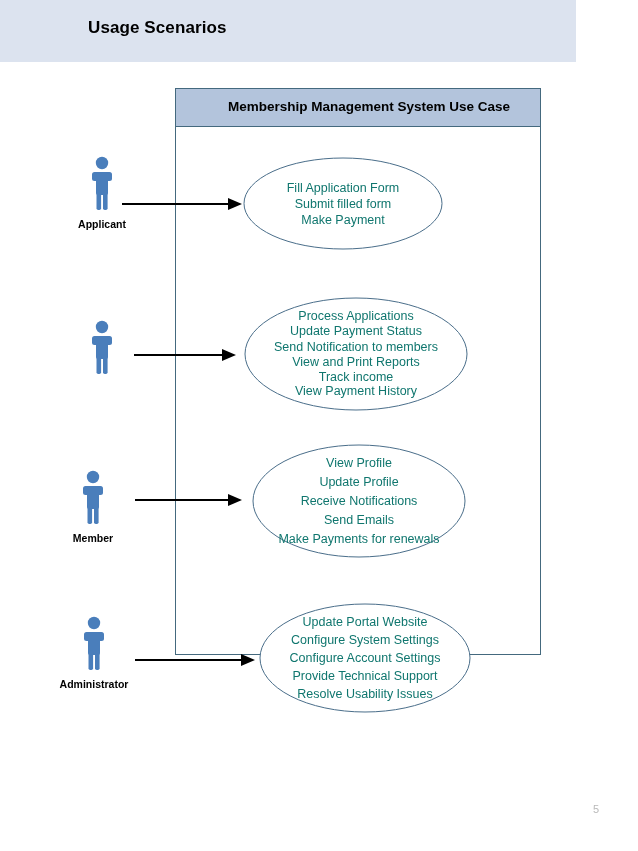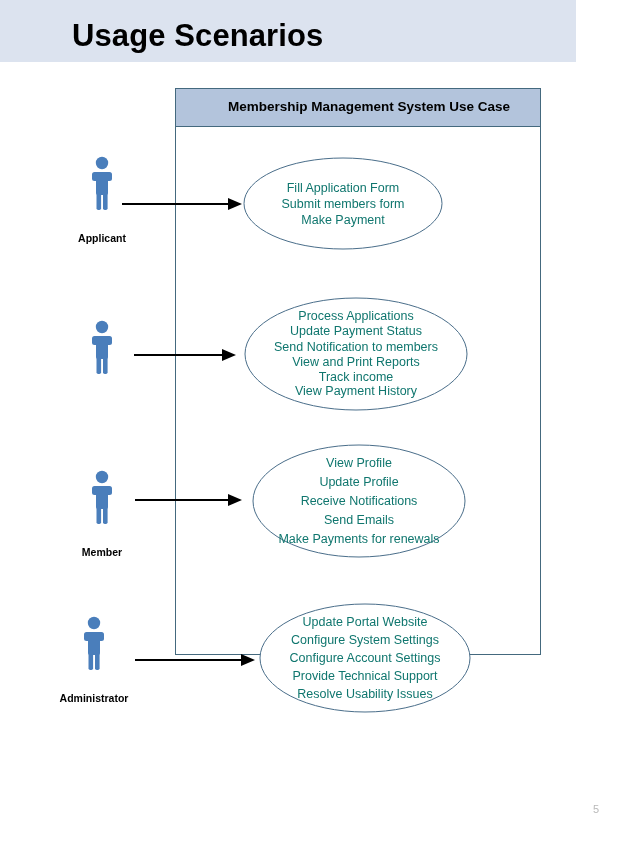--- a/index.html
+++ b/index.html
@@ -21,23 +21,23 @@
   .header-band {
     position: absolute;
     left: 0;
     top: 0;
     width: 576px;
     height: 62px;
     background: #dce3ef;
   }
   .header-title {
     position: absolute;
-    left: 72px;
+    left: 88px;
     top: 18px;
-    font-size: 31px;
+    font-size: 17px;
     font-weight: bold;
     letter-spacing: 0.1px;
     color: #000000;
     white-space: nowrap;
   }
 
   
   .system-box {
     position: absolute;
     left: 175px;
@@ -72,21 +72,21 @@
   .actor {
     position: absolute;
     width: 92px;
     text-align: center;
   }
   .actor-figure {
     display: block;
     margin: 0 auto;
   }
   .actor-label {
-    margin-top: 20px;
+    margin-top: 6px;
     font-size: 10.5px;
     font-weight: bold;
     line-height: 13px;
     color: #000000;
     white-space: pre-line;
   }
 
   
   .arrow {
     position: absolute;
@@ -157,21 +157,21 @@
   <line x1="2" y1="10" x2="108" y2="10" stroke="#000000" stroke-width="1.8"></line>
   <polygon points="108,4 122,10 108,16" fill="#000000"></polygon>
 </svg>
 
 <div class="usecase" style="left:243px; top:157px; width:200px; height:93px;">
   <svg width="200" height="93" viewBox="0 0 200 93">
     <ellipse cx="100" cy="46.5" rx="99" ry="45.5" fill="#ffffff" stroke="#4a6e8a" stroke-width="1"></ellipse>
   </svg>
   <div class="usecase-text">
     <span>Fill Application Form</span>
-    <span>Submit members form</span>
+    <span>Submit filled form</span>
     <span>Make Payment</span>
   </div>
 </div>
 
 <div class="actor" style="left:56px; top:320px;">
   <svg class="actor-figure" width="30" height="56" viewBox="0 0 30 56">
     <circle cx="15" cy="7" r="6.2" fill="#4a7ebb"></circle>
     <rect x="5" y="16" width="20" height="9" rx="2.5" fill="#4a7ebb"></rect>
     <rect x="9" y="16" width="12" height="23" rx="2" fill="#4a7ebb"></rect>
     <rect x="9.5" y="34" width="4.6" height="20" rx="1.8" fill="#4a7ebb"></rect>
@@ -190,21 +190,21 @@
   <div class="usecase-text" style="line-height:15.5px;">
     <span>Process Applications</span>
     <span>Update Payment Status</span>
     <span>Send Notification to members</span>
     <span>View and Print Reports</span>
     <span style="line-height:13px;">Track income</span>
     <span>View Payment History</span>
   </div>
 </div>
 
-<div class="actor" style="left:56px; top:470px;">
+<div class="actor" style="left:47px; top:470px;">
   <svg class="actor-figure" width="30" height="56" viewBox="0 0 30 56">
     <circle cx="15" cy="7" r="6.2" fill="#4a7ebb"></circle>
     <rect x="5" y="16" width="20" height="9" rx="2.5" fill="#4a7ebb"></rect>
     <rect x="9" y="16" width="12" height="23" rx="2" fill="#4a7ebb"></rect>
     <rect x="9.5" y="34" width="4.6" height="20" rx="1.8" fill="#4a7ebb"></rect>
     <rect x="16" y="34" width="4.6" height="20" rx="1.8" fill="#4a7ebb"></rect>
   </svg>
   <div class="actor-label">Member</div>
 </div>
 <svg class="arrow" style="left:133px; top:490px;" width="111" height="20" viewBox="0 0 111 20">

